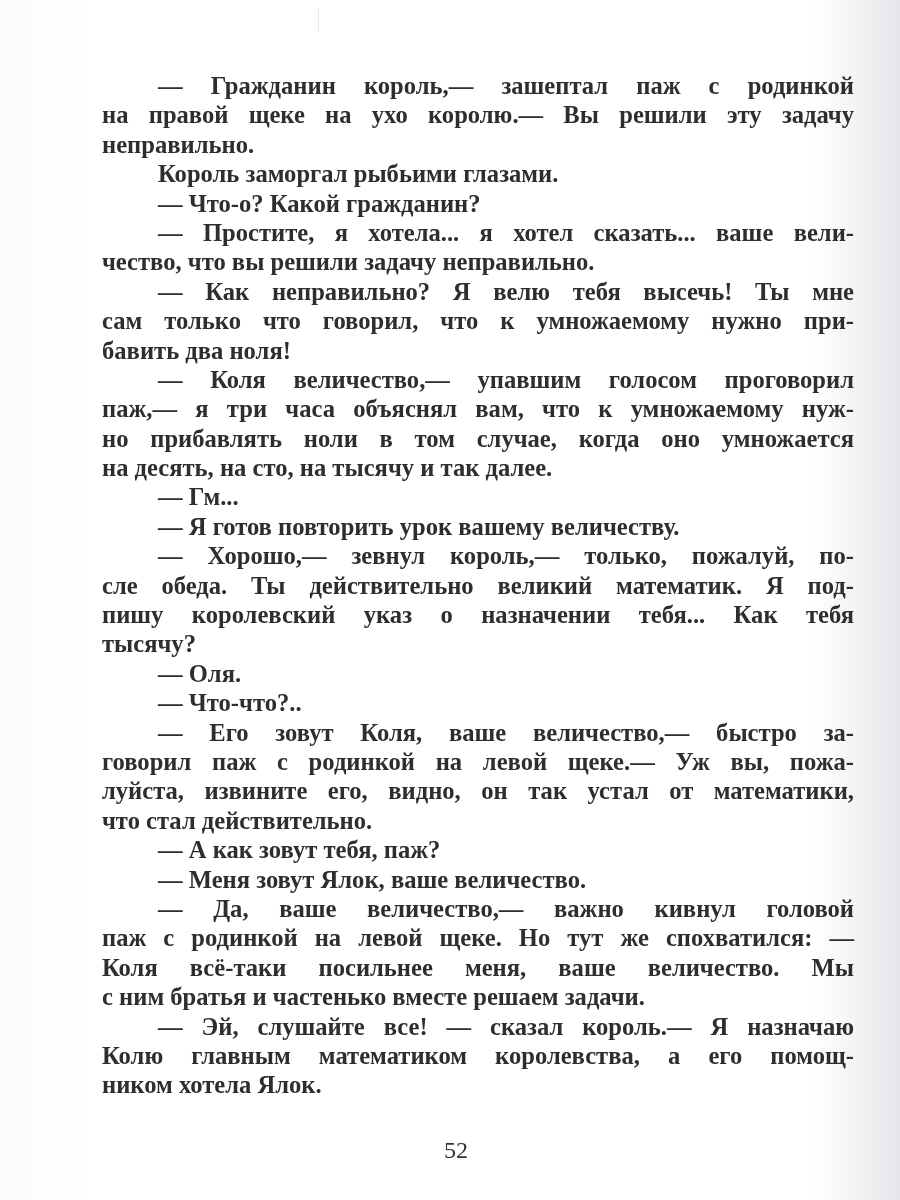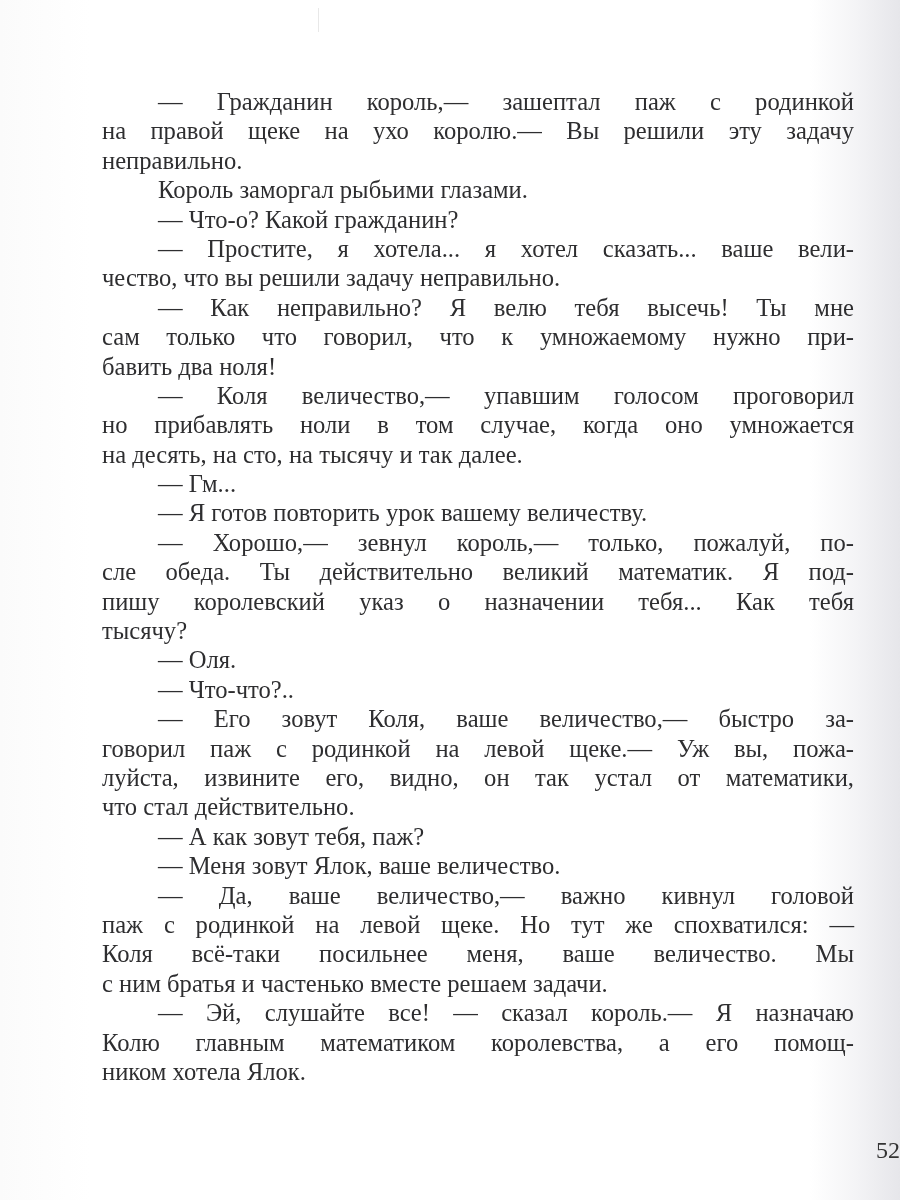--- a/index.html
+++ b/index.html
@@ -15,46 +15,47 @@
     }
     .page {
       position: absolute;
       left: 0; top: 0;
       width: 900px; height: 1200px;
       background: linear-gradient(to right, #fbfbfb 0%, #ffffff 10%, #ffffff 90%, #f4f4f6 95%, #e6e6ea 100%);
     }
     .text-block {
       position: absolute;
       left: 102px;
-      top: 87px;
+      top: 71px;
       width: 752px;
       font-family: "Liberation Serif", "DejaVu Serif", serif;
       font-size: 24.6px;
       line-height: 29.4px;
       color: #2e2e30;
+      font-weight: bold;
     }
     .line {
       display: block;
       white-space: nowrap;
       text-align: justify;
       text-align-last: justify;
       height: 29.4px;
     }
     .line.last {
       text-align-last: left;
     }
     .line.indent {
       padding-left: 56px;
     }
     .page-number {
       position: absolute;
       top: 1137px;
       left: 0;
       width: 900px;
-      text-align: right;
+      text-align: center;
       padding-left: 12px;
       box-sizing: border-box;
       font-family: "Liberation Serif", "DejaVu Serif", serif;
       font-size: 24px;
       color: #333;
     }
     .spine-mark {
       position: absolute;
       left: 318px;
       top: 8px;
@@ -74,20 +75,21 @@
     <span class="line">на правой щеке на ухо королю.— Вы решили эту задачу</span>
     <span class="line last">неправильно.</span>
     <span class="line indent last">Король заморгал рыбьими глазами.</span>
     <span class="line indent last">— Что-о? Какой гражданин?</span>
     <span class="line indent">— Простите, я хотела... я хотел сказать... ваше вели-</span>
     <span class="line last">чество, что вы решили задачу неправильно.</span>
     <span class="line indent">— Как неправильно? Я велю тебя высечь! Ты мне</span>
     <span class="line">сам только что говорил, что к умножаемому нужно при-</span>
     <span class="line last">бавить два ноля!</span>
     <span class="line indent">— Коля величество,— упавшим голосом проговорил</span>
+    <span class="line">паж,— я три часа объяснял вам, что к умножаемому нуж-</span>
     <span class="line">но прибавлять ноли в том случае, когда оно умножается</span>
     <span class="line last">на десять, на сто, на тысячу и так далее.</span>
     <span class="line indent last">— Гм...</span>
     <span class="line indent last">— Я готов повторить урок вашему величеству.</span>
     <span class="line indent">— Хорошо,— зевнул король,— только, пожалуй, по-</span>
     <span class="line">сле обеда. Ты действительно великий математик. Я под-</span>
     <span class="line">пишу королевский указ о назначении тебя... Как тебя</span>
     <span class="line last">тысячу?</span>
     <span class="line indent last">— Оля.</span>
     <span class="line indent last">— Что-что?..</span>

